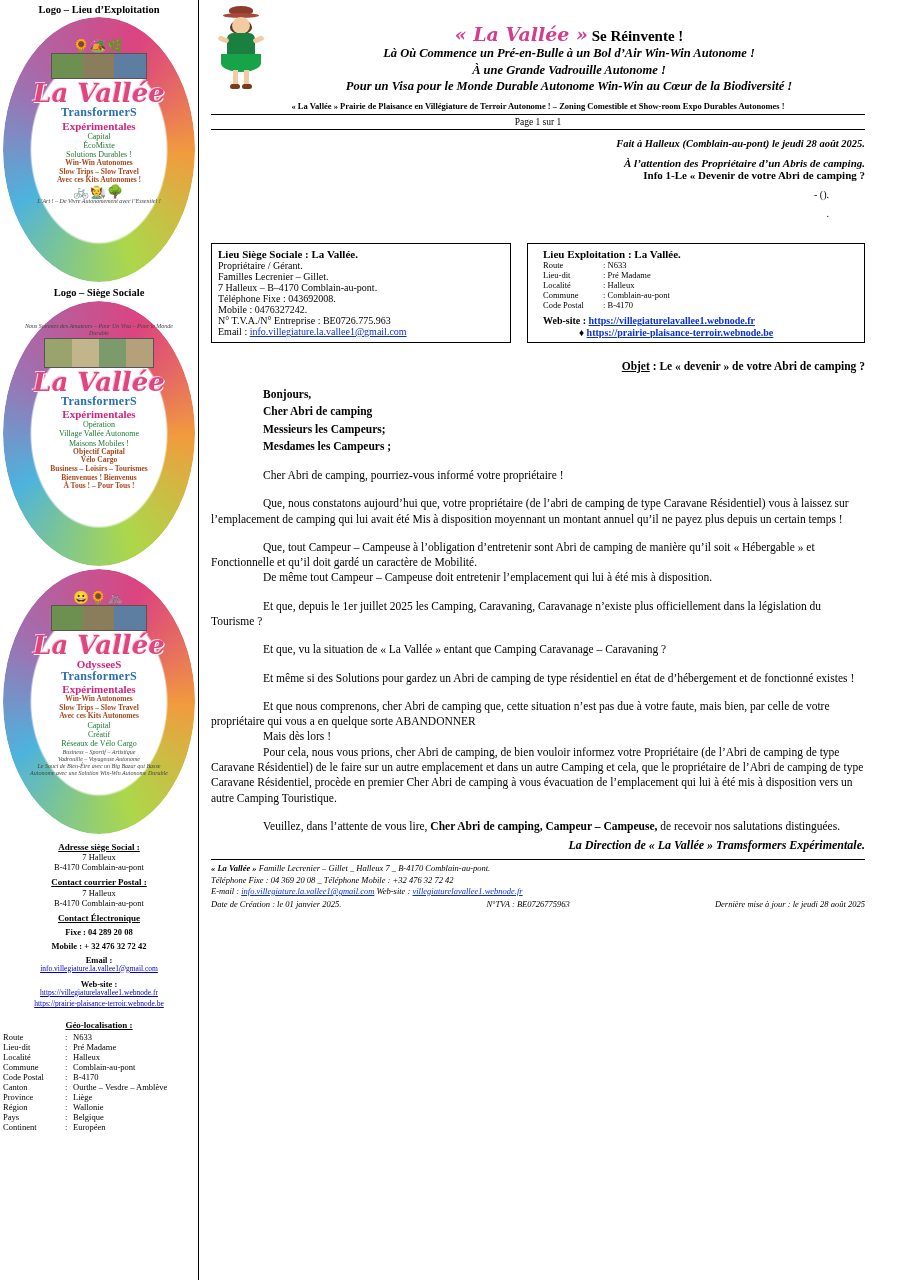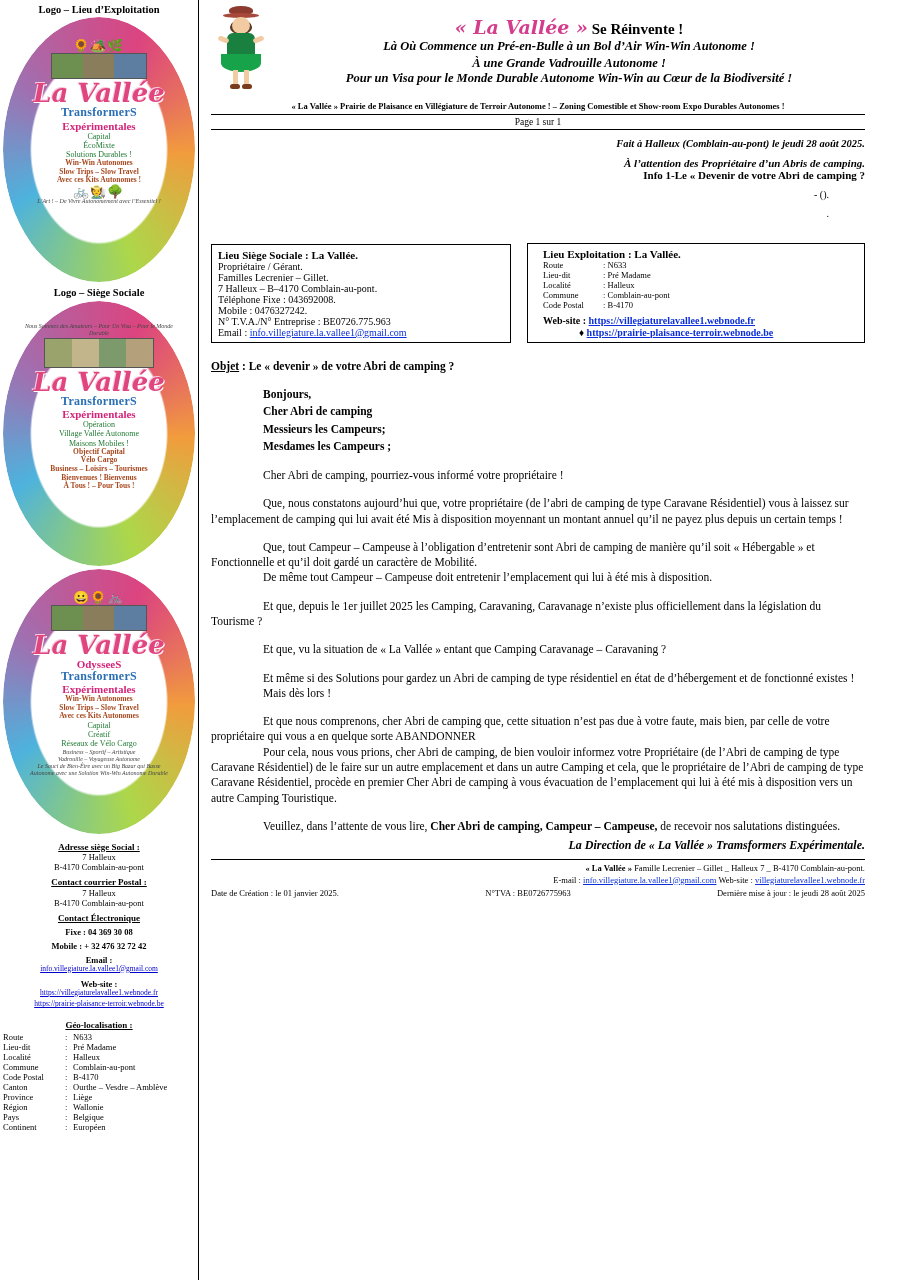--- a/index.html
+++ b/index.html
@@ -115,21 +115,21 @@
   .sb-link { color: #0000cc; text-decoration: underline; font-size: 7.5px; word-break: break-all; }
   .sb-geo { width: 100%; margin-top: 11px; font-size: 8.5px; }
   .sb-geo .row { display: flex; }
   .sb-geo .k { width: 62px; }
   .sb-geo .c { width: 8px; }
   .sb-geo-h { text-align: center; font-weight: bold; text-decoration: underline; font-size: 9px; margin-bottom: 1px; }
 
   
   .main { width: 705px; padding: 4px 14px 4px 12px; position: relative; }
 
-  .hdr { display: flex; align-items: center; }
+  .hdr { display: flex; align-items: flex-end; }
   .hdr-mascot { width: 62px; flex: 0 0 62px; position: relative; height: 90px; }
   .hdr-text { flex: 1; text-align: center; padding-top: 4px; }
   .h1 {
     font-size: 15px; font-weight: bold;
   }
   .h1 .script {
     font-family: "DejaVu Serif", serif;
     font-style: italic;
     color: #d43c8c;
     font-size: 19px;
@@ -141,44 +141,44 @@
   }
   .hr { border: none; border-top: 1px solid #000; margin: 3px 0 2px 0; }
   .pageno { text-align: center; font-size: 9.5px; }
   .hr2 { border: none; border-top: 1.2px solid #000; margin: 2px 0 8px 0; }
 
   .right-line { text-align: right; font-size: 10.5px; font-style: italic; font-weight: bold; }
   .attn { text-align: right; font-weight: bold; font-style: italic; font-size: 11px; margin-top: 8px; }
   .attn2 { text-align: right; font-weight: bold; font-size: 11px; }
   .dots { text-align: right; font-size: 10px; margin-top: 8px; padding-right: 36px; }
 
-  .boxes { display: flex; gap: 16px; margin-top: 24px; align-items: center; }
+  .boxes { display: flex; gap: 16px; margin-top: 24px; }
   .box { border: 1px solid #000; padding: 4px 6px; }
   .box.left { width: 300px; }
   .box.right { width: 338px; padding-left: 15px; }
   .box-title { font-weight: bold; font-size: 11px; }
   .box-line { font-size: 10px; }
   .kv { display: flex; font-size: 8.5px; }
   .kv .k { width: 60px; }
   .lnk { color: #0b2fd8; text-decoration: underline; }
   .web-label { font-weight: bold; font-size: 10px; margin-top: 5px; }
 
-  .objet { margin-top: 17px; font-size: 11.5px; font-weight: bold; }
+  .objet { margin-top: 17px; font-size: 11.5px; font-weight: bold; text-align: right; }
   .objet u { text-decoration: underline; }
 
   .greet { margin-top: 14px; padding-left: 52px; font-weight: bold; font-size: 11.5px; line-height: 1.5; }
 
   .body-p { font-size: 11.5px; line-height: 1.33; margin-top: 13px; text-align: left; }
   .body-p.ind { text-indent: 52px; }
   .tight { margin-top: 0px; }
 
   .signature { text-align: right; font-weight: bold; font-style: italic; font-size: 12px; margin-top: 4px; }
 
   .foot-hr { border: none; border-top: 1.2px solid #000; margin: 6px 0 3px 0; }
-  .foot { text-align: right; font-size: 8.5px; line-height: 1.35; }
+  .foot { text-align: left; font-size: 8.5px; line-height: 1.35; font-style: italic; }
   .foot .b { font-weight: bold; }
   .foot-row { display: flex; justify-content: space-between; font-size: 8.5px; margin-top: 2px; }
 
   
   .mascot {
     position: absolute; left: 2px; top: 0;
     width: 58px; height: 86px;
   }
   .m-hat { position:absolute; left:16px; top:2px; width:24px; height:9px; background:#8c3b2e; border-radius:50% 50% 40% 40%; }
   .m-hat-b { position:absolute; left:10px; top:9px; width:36px; height:5px; background:#a8483a; border-radius:50%; }
@@ -271,21 +271,21 @@
     </div>
 
     <div class="sb-block">
       <div class="sb-h">Contact courrier Postal :</div>
       <div class="sb-l">7 Halleux</div>
       <div class="sb-l">B-4170 Comblain-au-pont</div>
     </div>
 
     <div class="sb-block">
       <div class="sb-h">Contact Électronique</div>
-      <div class="sb-l" style="font-weight:bold;margin-top:3px">Fixe : 04 369 30 08</div>
+      <div class="sb-l" style="font-weight:bold;margin-top:3px">Fixe : 04 289 20 08</div>
       <div class="sb-l" style="font-weight:bold;margin-top:4px">Mobile : + 32 476 32 72 42</div>
       <div class="sb-l" style="font-weight:bold;margin-top:4px">Email :</div>
       <div class="sb-link">info.villegiature.la.vallee1@gmail.com</div>
       <div class="sb-l" style="font-weight:bold;margin-top:5px">Web-site :</div>
       <div class="sb-link">https://villegiaturelavallee1.webnode.fr</div>
       <div class="sb-link" style="margin-top:3px">https://prairie-plaisance-terroir.webnode.be</div>
     </div>
 
     <div class="sb-geo">
       <div class="sb-geo-h">Géo-localisation :</div>
@@ -441,32 +441,33 @@
       <div>Mesdames les Campeurs ;</div>
     </div>
 
     <div class="body-p ind">Cher Abri de camping, pourriez-vous informé votre propriétaire !</div>
     <div class="body-p ind">Que, nous constatons aujourd’hui que, votre propriétaire (de l’abri de camping de type Caravane Résidentiel) vous à laissez sur l’emplacement de camping qui lui avait été Mis à disposition moyennant un montant annuel qu’il ne payez plus depuis un certain temps !</div>
     <div class="body-p ind">Que, tout Campeur – Campeuse à l’obligation d’entretenir sont Abri de camping de manière qu’il soit « Hébergable » et Fonctionnelle et qu’il doit gardé un caractère de Mobilité.</div>
     <div class="body-p ind tight">De même tout Campeur – Campeuse doit entretenir l’emplacement qui lui à été mis à disposition.</div>
     <div class="body-p ind">Et que, depuis le 1er juillet 2025 les Camping, Caravaning, Caravanage n’existe plus officiellement dans la législation du Tourisme ?</div>
     <div class="body-p ind">Et que, vu la situation de « La Vallée » entant que Camping Caravanage – Caravaning ?</div>
     <div class="body-p ind">Et même si des Solutions pour gardez un Abri de camping de type résidentiel en état de d’hébergement et de fonctionné existes !</div>
+    <div class="body-p ind">Et que nous comprenons, cher Abri de camping que, cette situation n’est pas due à votre faute, mais bien, par celle de votre propriétaire qui vous a en quelque sorte ABANDONNER</div>
     <div class="body-p ind tight">Mais dès lors !</div>
-    <div class="body-p ind">Et que nous comprenons, cher Abri de camping que, cette situation n’est pas due à votre faute, mais bien, par celle de votre propriétaire qui vous a en quelque sorte ABANDONNER</div>
     <div class="body-p ind tight">Pour cela, nous vous prions, cher Abri de camping, de bien vouloir informez votre Propriétaire (de l’Abri de camping de type Caravane Résidentiel) de le faire sur un autre emplacement et dans un autre Camping et cela, que le propriétaire de l’Abri de camping de type Caravane Résidentiel, procède en premier Cher Abri de camping à vous évacuation de l’emplacement qui lui à été mis à disposition vers un autre Camping Touristique.</div>
     <div class="body-p ind">Veuillez, dans l’attente de vous lire, <b>Cher Abri de camping, Campeur – Campeuse,</b> de recevoir nos salutations distinguées.</div>
 
     <div class="signature">La Direction de « La Vallée » Tramsformers Expérimentale.</div>
 
     <hr class="foot-hr">
     <div class="foot">
       <div>
         <span class="b">« La Vallée »</span><span> Famille Lecrenier – Gillet _ Halleux 7 _ B-4170 Comblain-au-pont.</span>
       </div>
+      <div>Téléphone Fixe : 04 369 20 08 _ Téléphone Mobile : +32 476 32 72 42</div>
       <div>
         <span>E-mail : </span><span class="lnk">info.villegiature.la.vallee1@gmail.com</span><span>  Web-site : </span><span class="lnk">villegiaturelavallee1.webnode.fr</span>
       </div>
       <div class="foot-row">
         <span>Date de Création : le 01 janvier 2025.</span>
         <span>N°TVA : BE0726775963</span>
         <span>Dernière mise à jour : le jeudi 28 août 2025</span>
       </div>
     </div>
 

